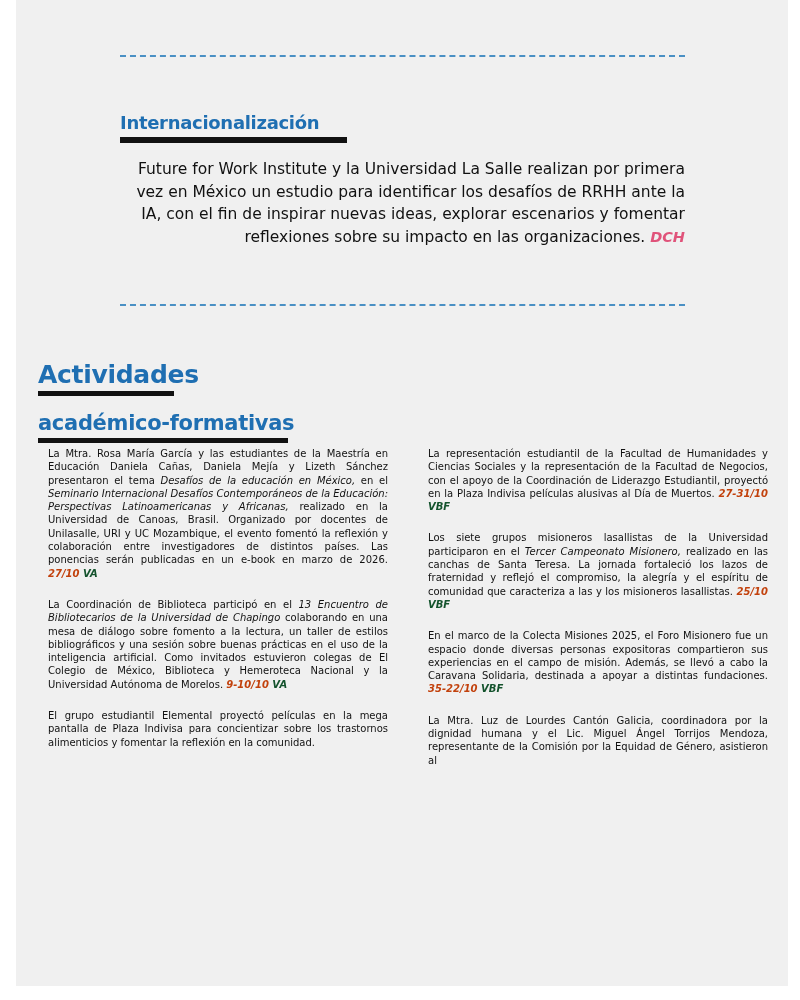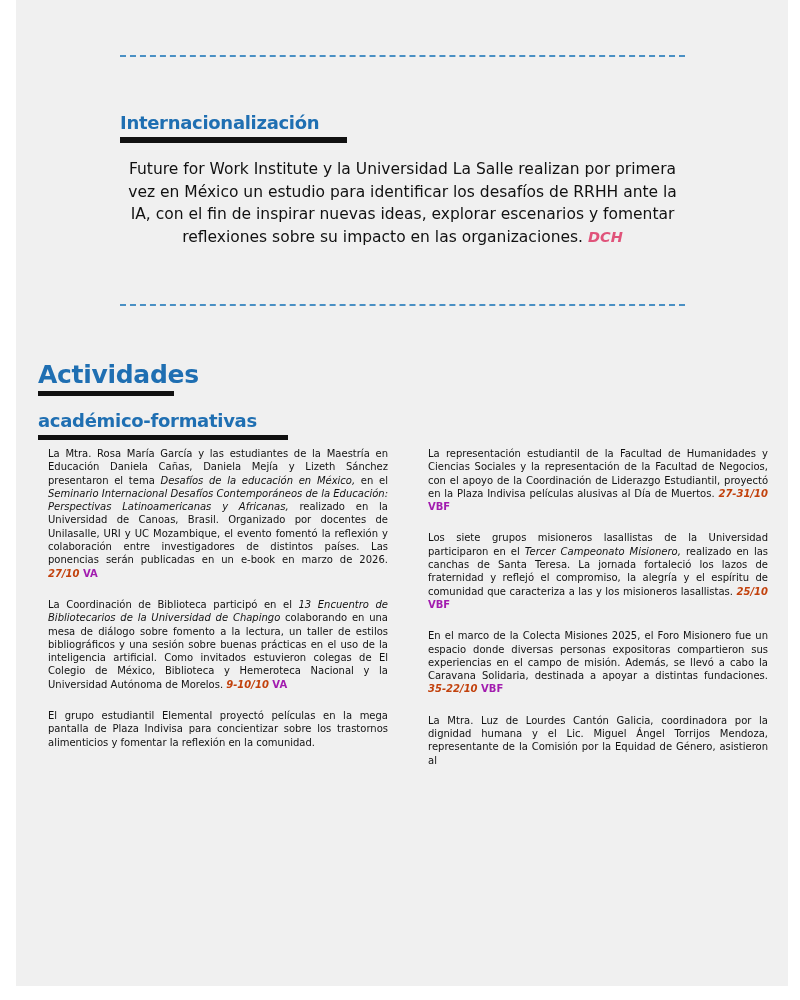--- a/index.html
+++ b/index.html
@@ -72,21 +72,21 @@
     background: #111111;
     margin-top: 4px;
     margin-bottom: 10px;
   }
   .intl-underline { width: 227px; }
 
   .intl-text {
     font-size: 15.5px;
     line-height: 1.45;
     color: #111111;
-    text-align: center;
+    text-align: right;
   }
   .intl-text .credit {
     font-style: italic;
     font-weight: bold;
     color: #e0537a;
     font-size: 14.5px;
   }
   .intl-rule-bottom {
     margin-top: 56px;
   }
@@ -109,21 +109,21 @@
   }
   .act-underline-1 {
     height: 5px;
     background: #111111;
     width: 136px;
     margin-top: 3px;
   }
   .act-title-2 {
     font-family: "DejaVu Sans", sans-serif;
     font-weight: bold;
-    font-size: 18px;
+    font-size: 21px;
     color: #1f6fb2;
     letter-spacing: -0.3px;
     line-height: 1.05;
     margin: 16px 0 4px 0;
   }
   .act-underline-2 {
     height: 5px;
     background: #111111;
     width: 250px;
     margin-top: 3px;
@@ -152,22 +152,23 @@
   .col p.last { margin-bottom: 0; }
   .col em {
     font-style: italic;
   }
   .date {
     font-style: italic;
     color: #c2410c;
     font-weight: 700;
   }
   .initials {
-    font-weight: bold;
-    color: #a21caf;
+    font-style: italic;
+    font-weight: bold;
+    color: #14532d;
   }
 </style>
 </head>
 <body>
 
 <div class="page">
 
   <div class="left-bar"></div>
   <div class="right-bar"></div>
   <div class="bottom-bar"></div>

